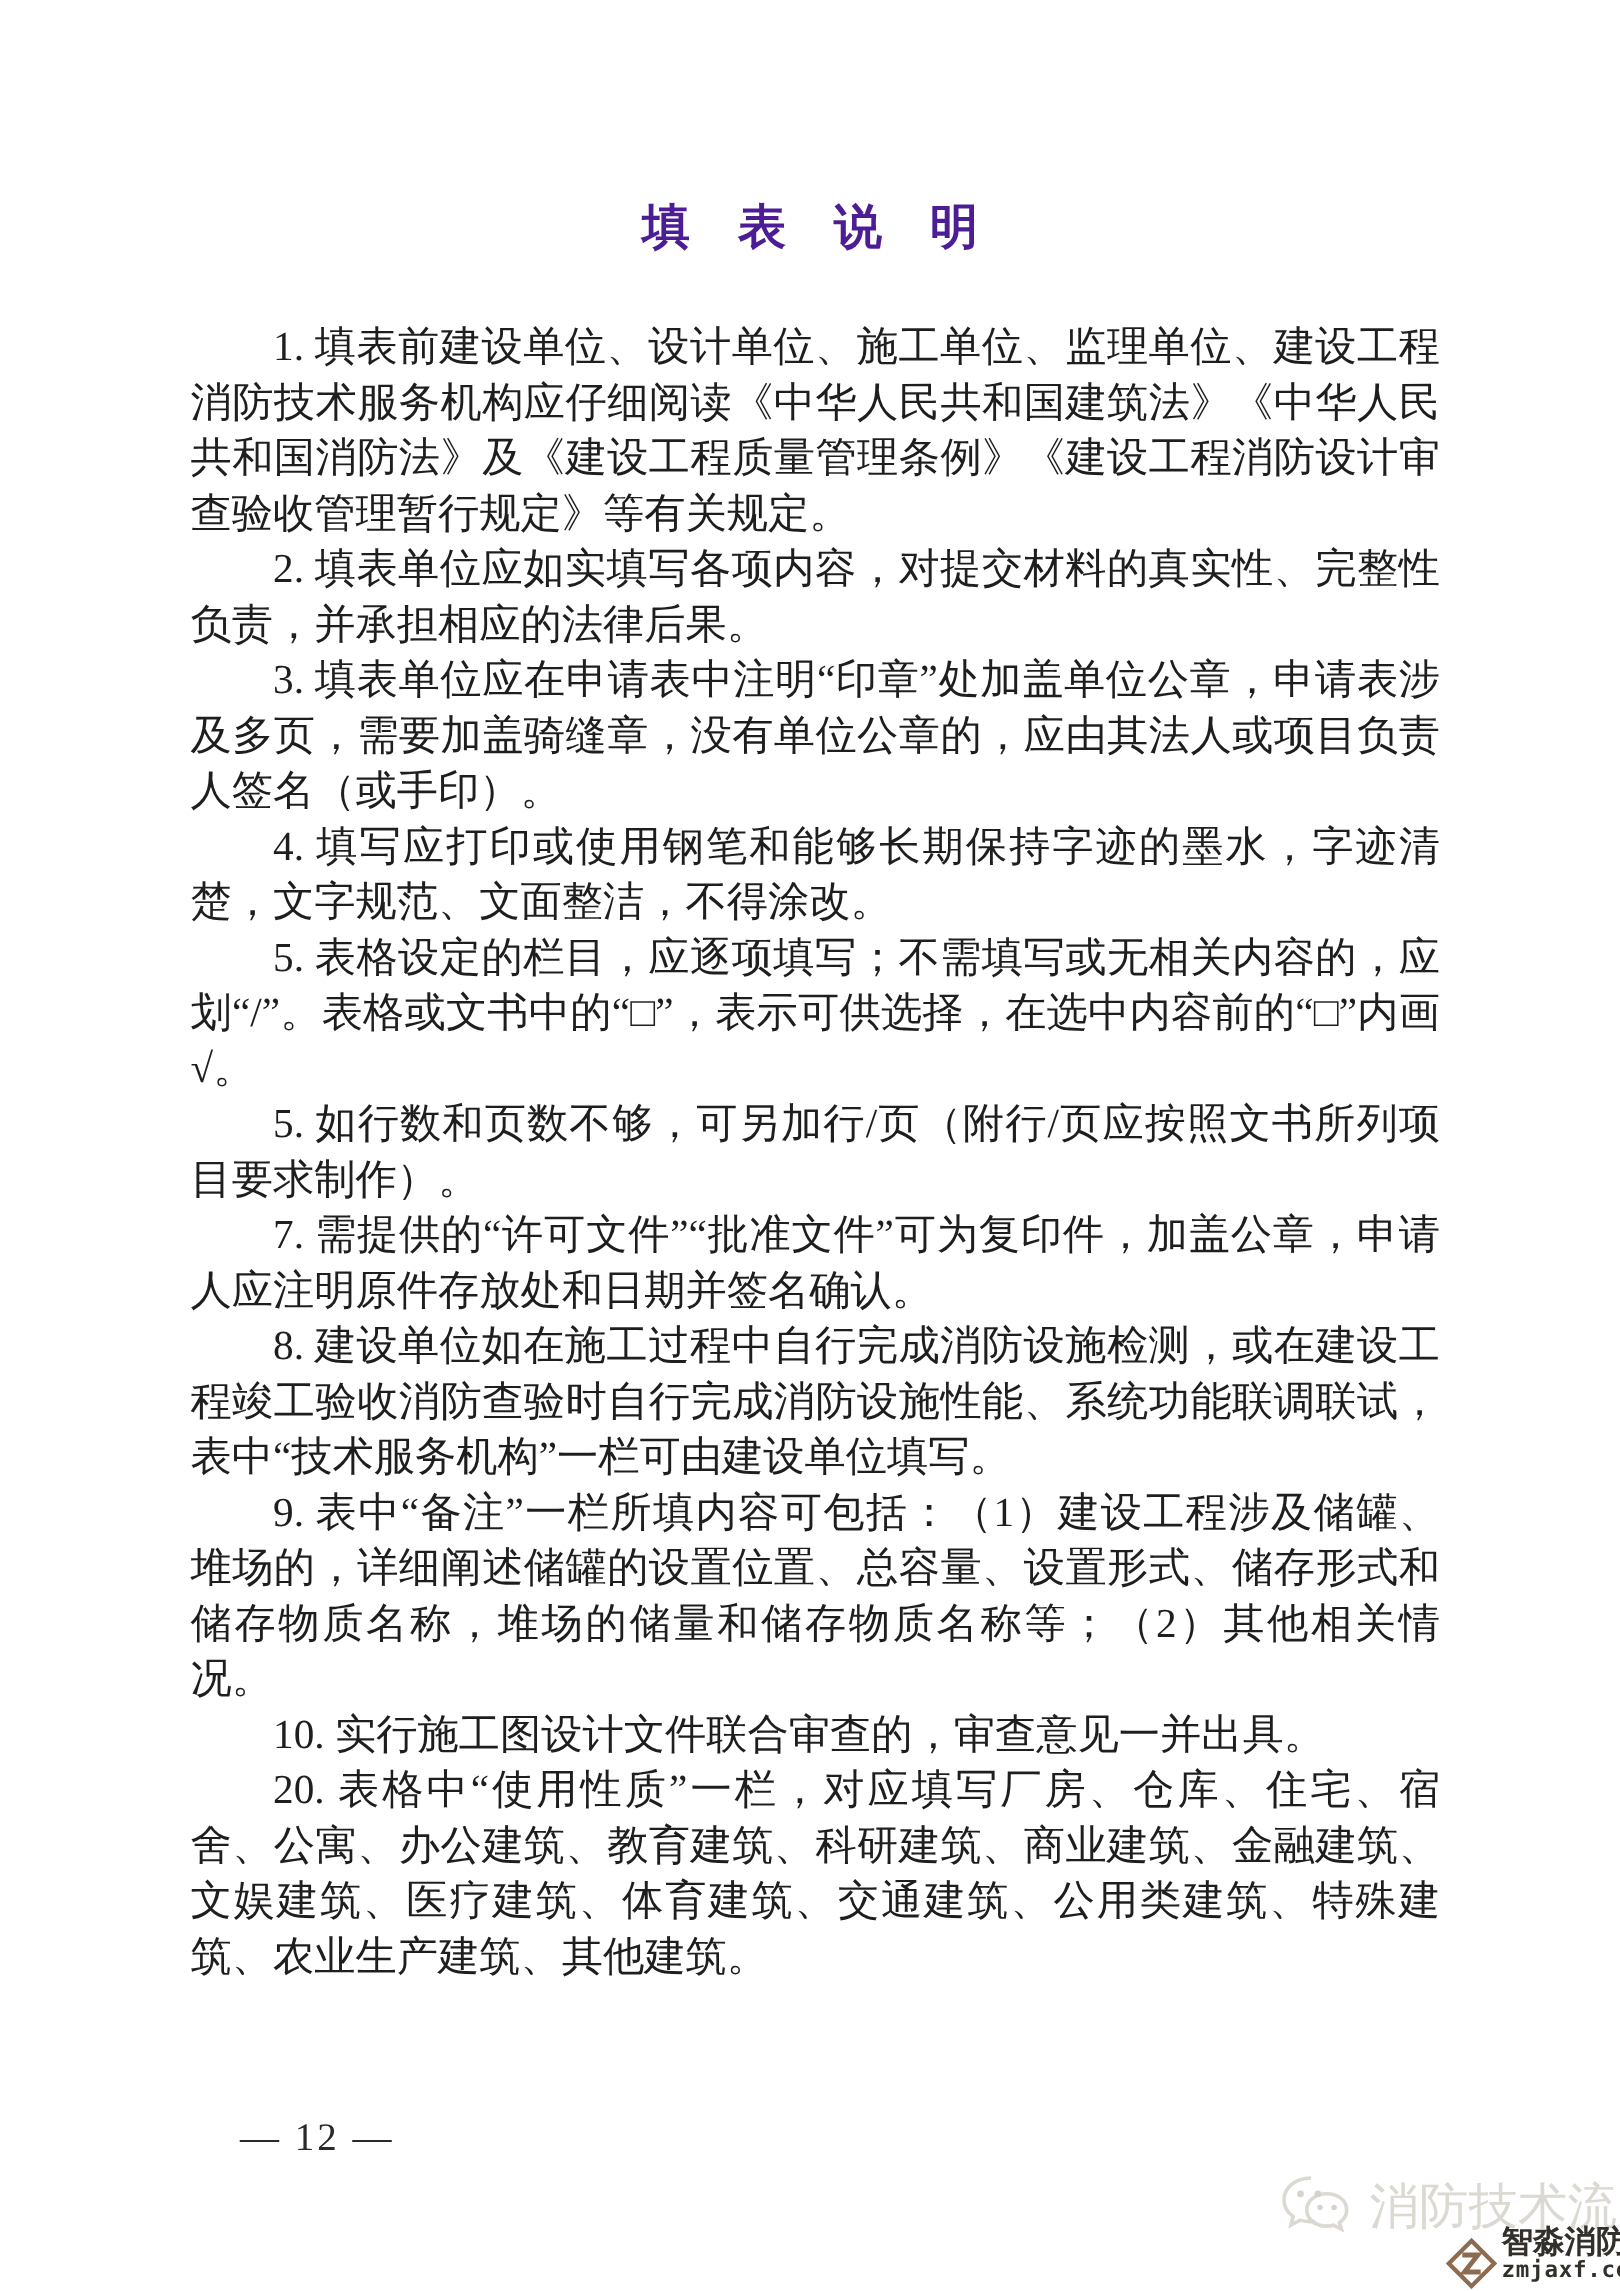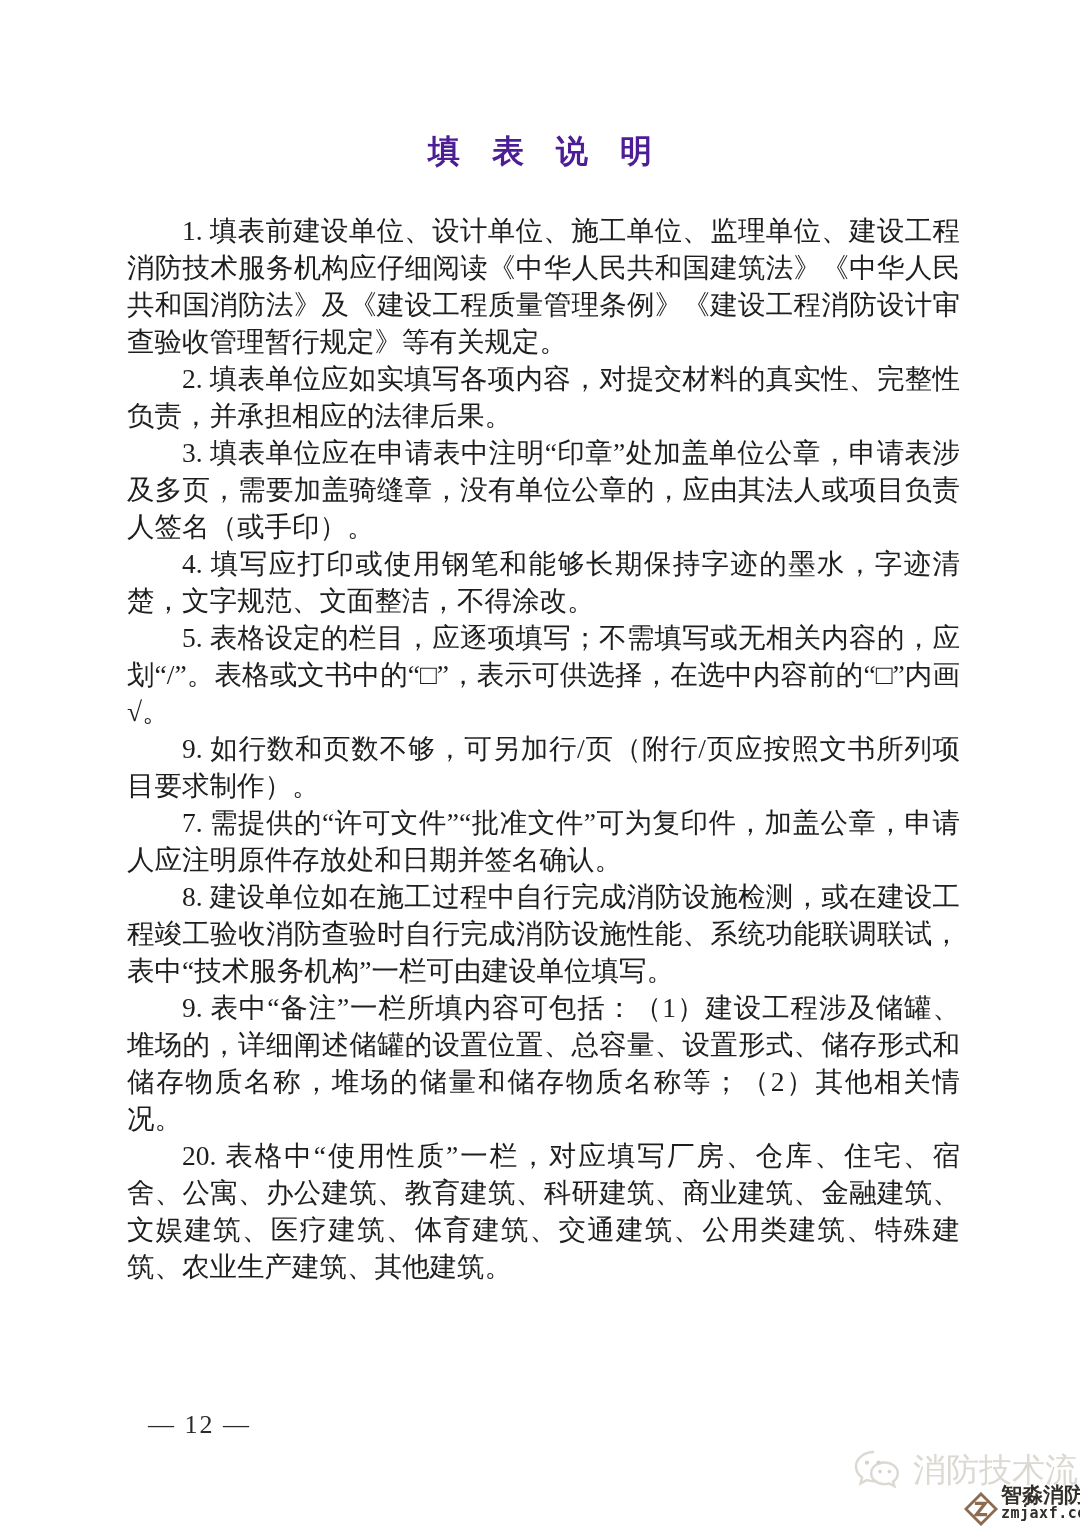--- a/index.html
+++ b/index.html
@@ -42,33 +42,34 @@
     text-align: justify;
     color: #1e1e1e;
   }
   .doc-body p {
     margin: 0;
     text-indent: 2em;
     word-break: break-all;
   }
   .page-footer {
     position: absolute;
-    left: 148px;
+    left: 160px;
     top: 1410px;
     font-size: 26px;
     letter-spacing: 2px;
     color: #2a2a2a;
     font-family: "Liberation Serif", "DejaVu Serif", serif;
   }
   
   .wm-wechat {
     position: absolute;
     left: 853px;
     top: 1448px;
     display: flex;
+    align-items: center;
     gap: 8px;
     color: #dcd8d2;
     font-size: 33px;
     font-family: "Liberation Sans", "DejaVu Sans", sans-serif;
     font-weight: 400;
     white-space: nowrap;
     user-select: none;
   }
   .wm-wechat .wm-icon { display: inline-flex; }
   
@@ -103,24 +104,25 @@
 <div class="page">
 
   <h1 class="doc-title">填表说明</h1>
 
   <div class="doc-body">
     <p>1. 填表前建设单位、设计单位、施工单位、监理单位、建设工程消防技术服务机构应仔细阅读《中华人民共和国建筑法》《中华人民共和国消防法》及《建设工程质量管理条例》《建设工程消防设计审查验收管理暂行规定》等有关规定。</p>
     <p>2. 填表单位应如实填写各项内容，对提交材料的真实性、完整性负责，并承担相应的法律后果。</p>
     <p>3. 填表单位应在申请表中注明“印章”处加盖单位公章，申请表涉及多页，需要加盖骑缝章，没有单位公章的，应由其法人或项目负责人签名（或手印）。</p>
     <p>4. 填写应打印或使用钢笔和能够长期保持字迹的墨水，字迹清楚，文字规范、文面整洁，不得涂改。</p>
     <p>5. 表格设定的栏目，应逐项填写；不需填写或无相关内容的，应划“/”。表格或文书中的“□”，表示可供选择，在选中内容前的“□”内画√。</p>
-    <p>9. 如行数和页数不够，可另加行/页（附行/页应按照文书所列项目要求制作）。</p>
+    <p>5. 如行数和页数不够，可另加行/页（附行/页应按照文书所列项目要求制作）。</p>
     <p>7. 需提供的“许可文件”“批准文件”可为复印件，加盖公章，申请人应注明原件存放处和日期并签名确认。</p>
     <p>8. 建设单位如在施工过程中自行完成消防设施检测，或在建设工程竣工验收消防查验时自行完成消防设施性能、系统功能联调联试，表中“技术服务机构”一栏可由建设单位填写。</p>
     <p>9. 表中“备注”一栏所填内容可包括：（1）建设工程涉及储罐、堆场的，详细阐述储罐的设置位置、总容量、设置形式、储存形式和储存物质名称，堆场的储量和储存物质名称等；（2）其他相关情况。</p>
+    <p>10. 实行施工图设计文件联合审查的，审查意见一并出具。</p>
     <p>20. 表格中“使用性质”一栏，对应填写厂房、仓库、住宅、宿舍、公寓、办公建筑、教育建筑、科研建筑、商业建筑、金融建筑、文娱建筑、医疗建筑、体育建筑、交通建筑、公用类建筑、特殊建筑、农业生产建筑、其他建筑。</p>
   </div>
 
   <div class="page-footer">— 12 —</div>
 
   <div class="wm-wechat">
     <span class="wm-icon">
       <svg width="52" height="46" viewBox="0 0 52 46" aria-hidden="true">
         <g fill="none" stroke="#dcd8d2" stroke-width="2.4">
           <path d="M21 4 C10.5 4 3 10.6 3 18.6 c0 4.6 2.3 8.4 6.1 11 L7.6 35.4 l6.2-3.3 c2.3 0.7 4.7 1.1 7.2 1.1 0.9 0 1.9-0.05 2.8-0.16"></path>

